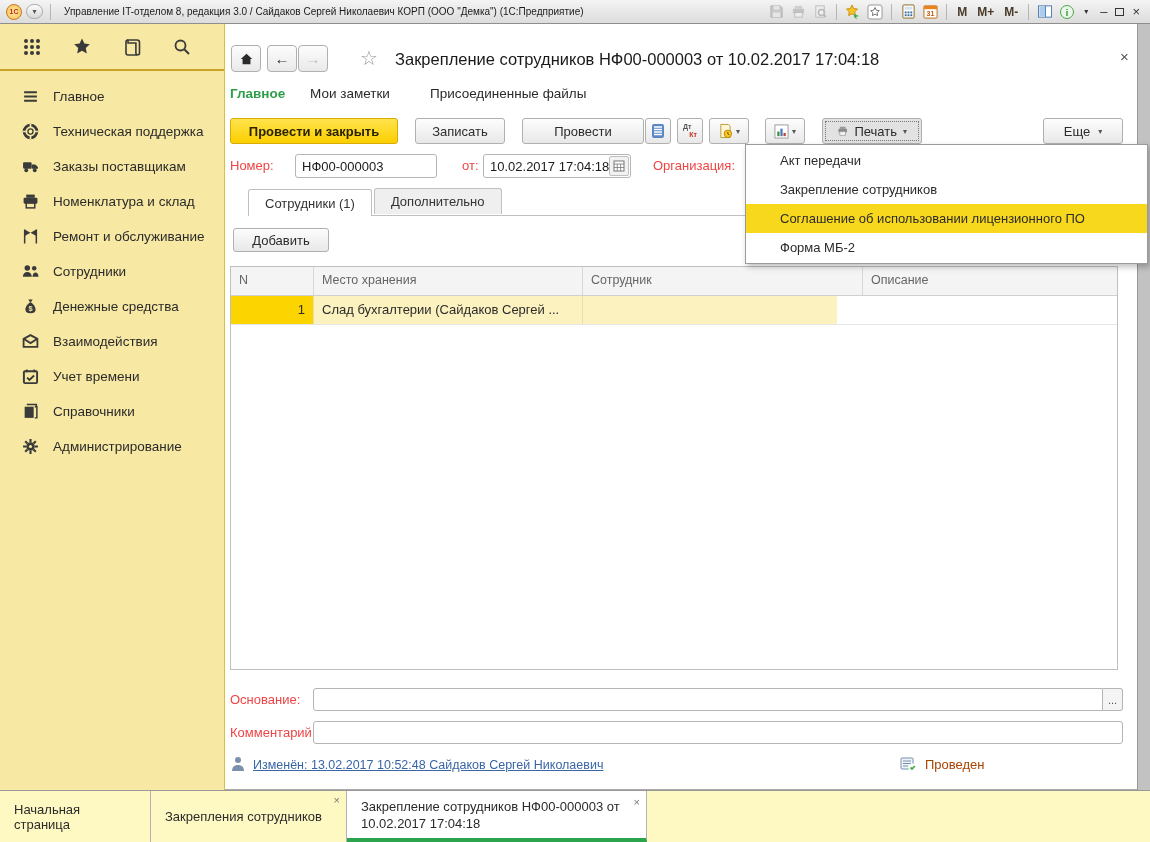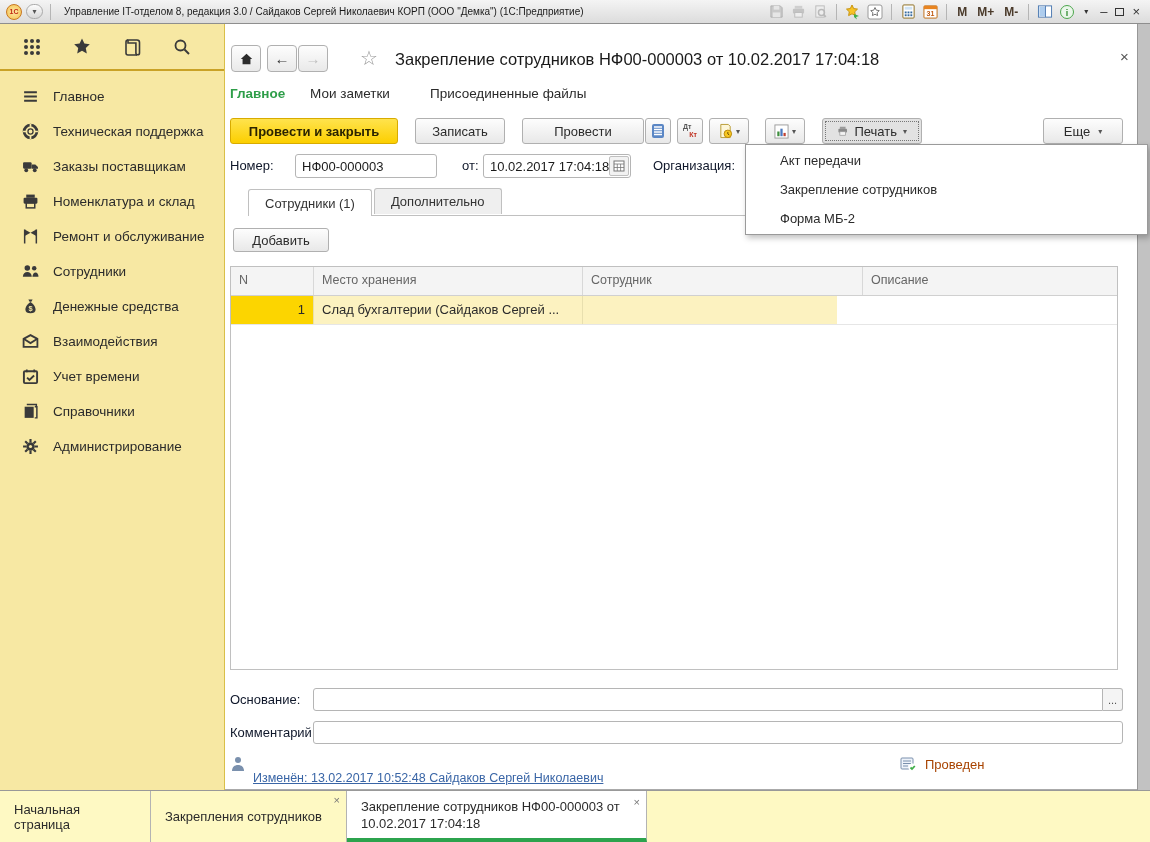--- a/index.html
+++ b/index.html
@@ -52,21 +52,21 @@
   
   .btn { height:26px; border:1px solid #b0b0b0; border-radius:3px; background:linear-gradient(#fdfdfd,#e8e8e8);
     display:inline-flex; align-items:center; justify-content:center; font-size:13px; color:#2b2b2b; padding:0 14px; }
   .btn.primary { background:linear-gradient(#ffe34d,#fccf00); border-color:#d8ab00; font-weight:bold; color:#2b2400; }
   .tbtn { height:26px; border:1px solid #b0b0b0; border-radius:3px; background:linear-gradient(#fdfdfd,#e8e8e8);
     display:inline-flex; align-items:center; justify-content:center; gap:3px; padding:0 5px; }
   .tbtn .caret, .btn .caret { font-size:8px; color:#555; }
   .btn.pressed { background:#e2e2e2; outline:1px dotted #777; outline-offset:-4px; }
 
   
-  .fld-label { font-size:13px; color:#0f172a; line-height:24px; }
+  .fld-label { font-size:13px; color:#ef4444; line-height:24px; }
   .input1c { height:24px; border:1px solid #b5b5b5; border-radius:3px; font-family:inherit; font-size:13px; color:#1a1a1a; padding:0 6px; background:#fff; }
   .cal-btn { position:absolute; right:2px; top:2px; width:20px; height:20px; border:1px solid #c0c0c0; border-radius:2px;
     background:#f2f2f2; display:flex; align-items:center; justify-content:center; }
 
   
   .tabstrip { position:absolute; display:flex; border-bottom:1px solid #c0c0c0; width:903px; }
   .ptab { height:26px; padding:0 16px; display:flex; align-items:center; font-size:13px; border:1px solid #c0c0c0; border-bottom:none;
     border-radius:3px 3px 0 0; background:#efefef; color:#333; margin-right:2px; }
   .ptab.active { background:#fff; position:relative; top:1px; height:27px; }
 
@@ -441,38 +441,39 @@
 
     <span class="abs fld-label" style="left:5px; top:697px;">Комментарий:</span>
     <input class="abs input1c" style="left: 88px; top: 697px; width: 810px; height: 23px;" value="">
 
     <span class="abs" style="left:6px; top:732px;">
       <svg width="14" height="16" viewBox="0 0 14 16">
           <circle cx="7" cy="4" r="3" fill="#7a90ad"></circle>
           <path d="M1 15c0-4 2.6-6 6-6s6 2 6 6z" fill="#7a90ad"></path>
         </svg>
     </span>
-    <a class="abs link" style="left:28px; top:734px;margin-top:13px;">Изменён: 13.02.2017 10:52:48 Сайдаков Сергей Николаевич</a>
+    <a class="abs link" style="left:28px; top:734px;">Изменён: 13.02.2017 10:52:48 Сайдаков Сергей Николаевич</a>
     <span class="abs" style="left:675px; top:732px;">
       <svg width="17" height="16" viewBox="0 0 17 16">
           <rect x="1" y="2" width="12" height="11" rx="1" fill="#eef3fa" stroke="#7a90ad"></rect>
           <path d="M3 5h8M3 7.5h8M3 10h5" stroke="#7a90ad" stroke-width="1"></path>
           <circle cx="12.5" cy="11.5" r="4" fill="#fff"></circle>
           <path d="M10.5 11.5l1.5 1.5 2.8-3" stroke="#3fae49" stroke-width="1.8" fill="none"></path>
         </svg>
     </span>
     <span class="abs status" style="left:700px; top:733px;">Проведен</span>
   </div>
 
   <div class="right-strip"></div>
 </div>
 
 <div class="menu">
   <div class="menu-item">Акт передачи</div>
   <div class="menu-item">Закрепление сотрудников</div>
+  <div class="menu-item hl">Соглашение об использовании лицензионного ПО</div>
   <div class="menu-item">Форма МБ-2</div>
 </div>
 
 <div class="bottombar">
   <div class="wtab" style="width:151px;">
     <span>Начальная страница</span>
   </div>
   <div class="wtab" style="width:196px;">
     <span>Закрепления сотрудников</span>
     <span class="xx">×</span>

